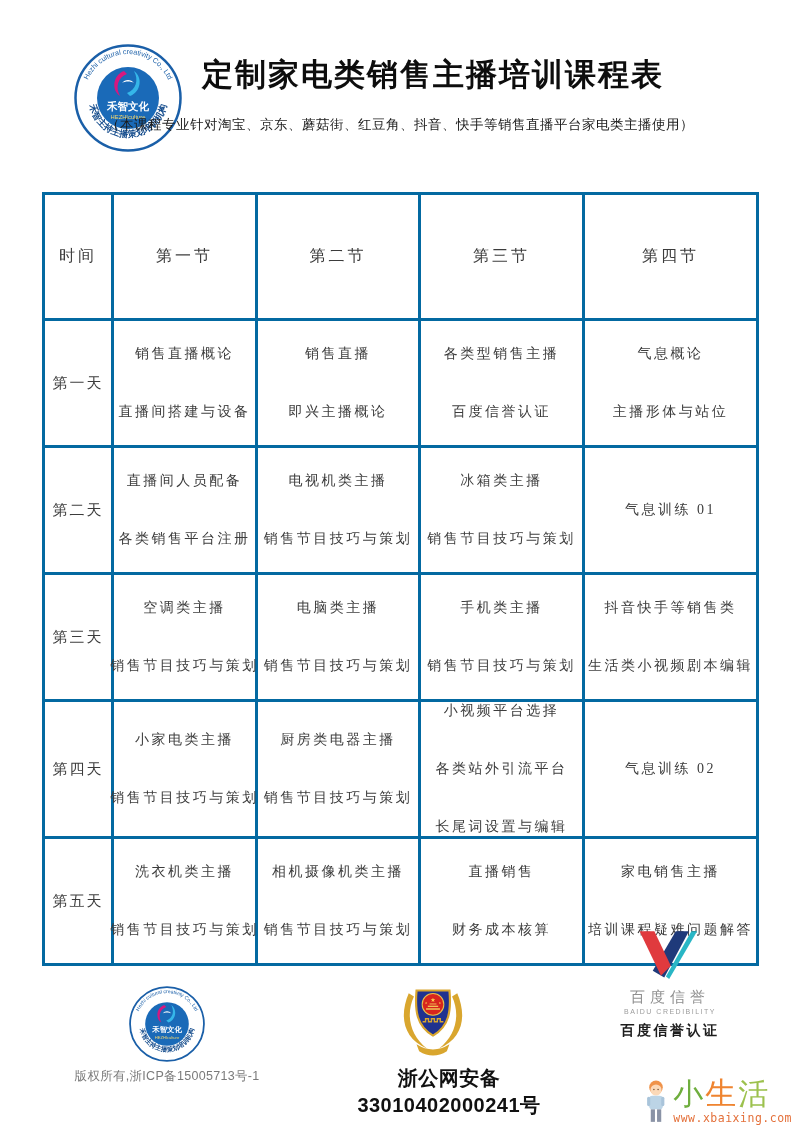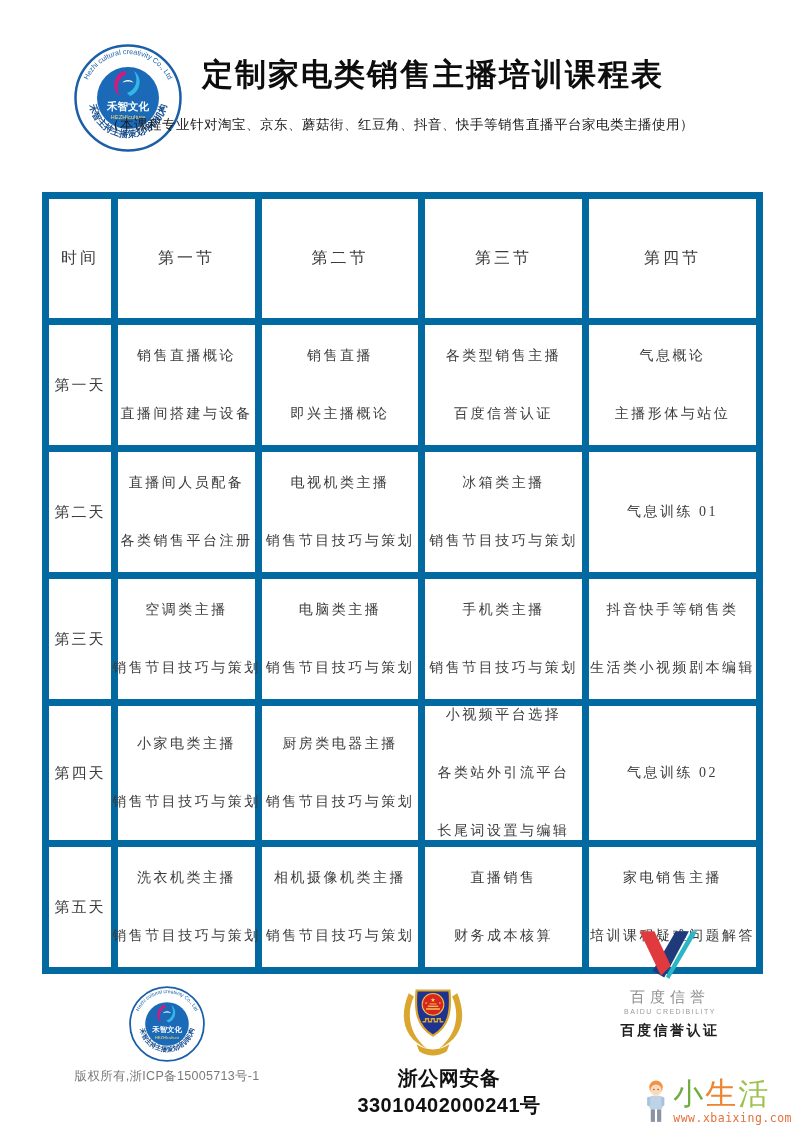--- a/index.html
+++ b/index.html
@@ -22,21 +22,21 @@
     position:absolute; top:116px; left:0; width:800px; 
     text-align:center; font-size:13.5px; color:#1c1c1c; letter-spacing:0.5px;
   }
 
   
   table.course {
     position:absolute; left:42px; top:192px; width:714px;
     border-collapse:collapse; table-layout:fixed;
   }
   table.course td, table.course th {
-    border:7px solid #0369a1; text-align:center; vertical-align:middle;
+    border:3px solid #0369a1; text-align:center; vertical-align:middle;
     color:#3c3c3c; font-weight:normal; background:#ffffff;
   }
   tr.head-row { height:126px; }
   tr.body-row { height:127px; }
   th.col-head { font-size:16px; letter-spacing:3px; color:#2a2a2a; }
   td.day-cell { font-size:15px; letter-spacing:2px; color:#333; }
   .cell-lines {
     display:flex; flex-direction:column; justify-content:center;
     align-items:center; gap:40px;
   }

